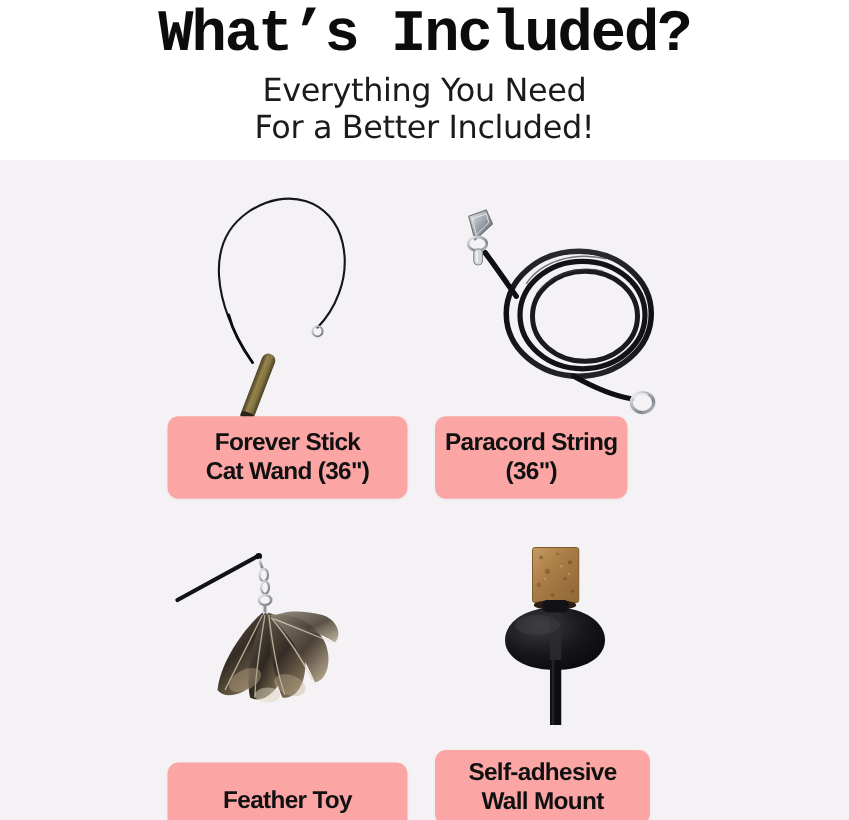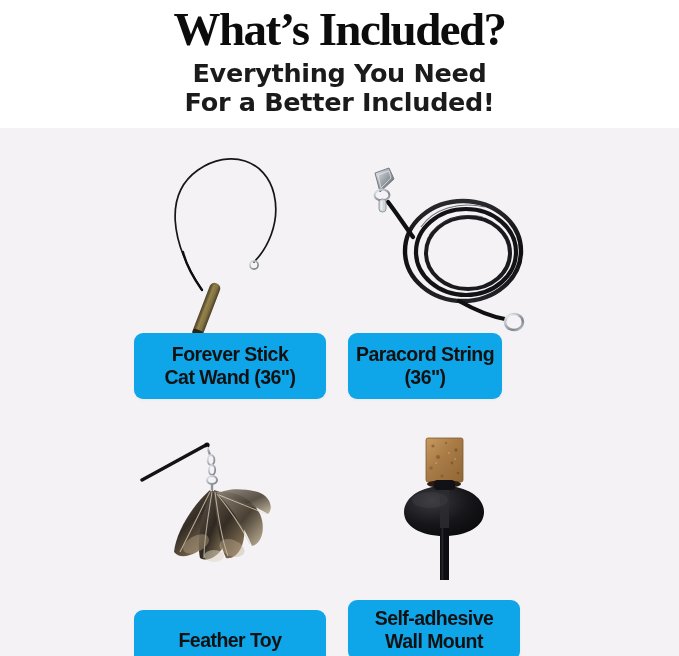--- a/index.html
+++ b/index.html
@@ -26,42 +26,42 @@
     text-align: center;
   }
   #main-title {
     margin: 0;
     padding-top: 2px;
     font-size: 47px;
     font-weight: 900;
     letter-spacing: -1.6px;
     line-height: 54px;
     color: #0c0c0c;
-    font-family: Liberation Serif, serif;
+    font-family: Liberation Mono, monospace;
   }
   #subtitle {
     margin: 0;
     padding-top: 3px;
     font-size: 25.5px;
-    font-weight: 700;
+    font-weight: 400;
     line-height: 29px;
     letter-spacing: -0.3px;
     color: #1b1b1b;
     font-family: "DejaVu Sans", sans-serif;
   }
   .sub-line { display: block; }
   .art-area {
     position: absolute;
     overflow: hidden;
   }
 
   
   .label-card {
     position: absolute;
-    background: #0ea5e9;
+    background: #fca5a5;
     border-radius: 9px;
     box-shadow: 0 1px 3px rgba(0,0,0,0.045);
     display: flex;
     align-items: center;
     justify-content: center;
     text-align: center;
     box-sizing: border-box;
     padding: 2px 6px;
   }
   .label-text {

